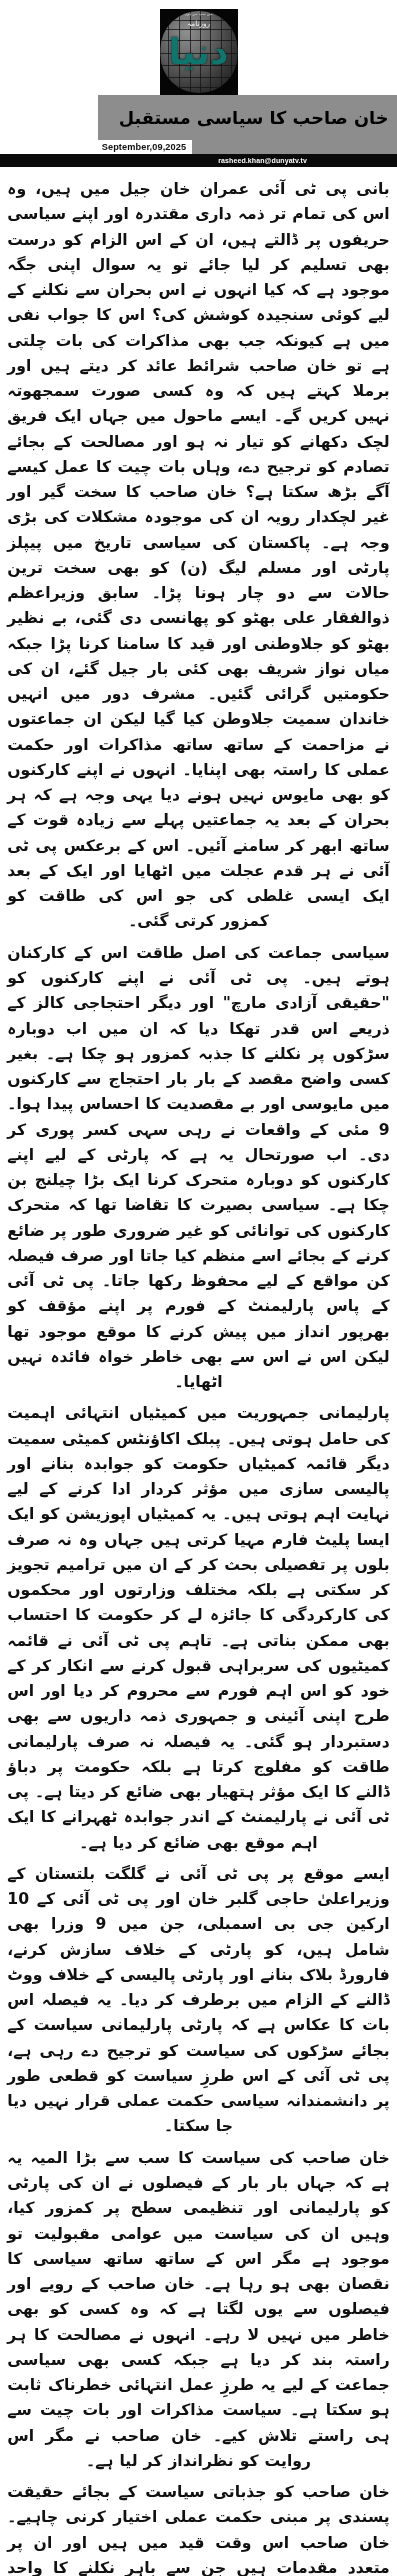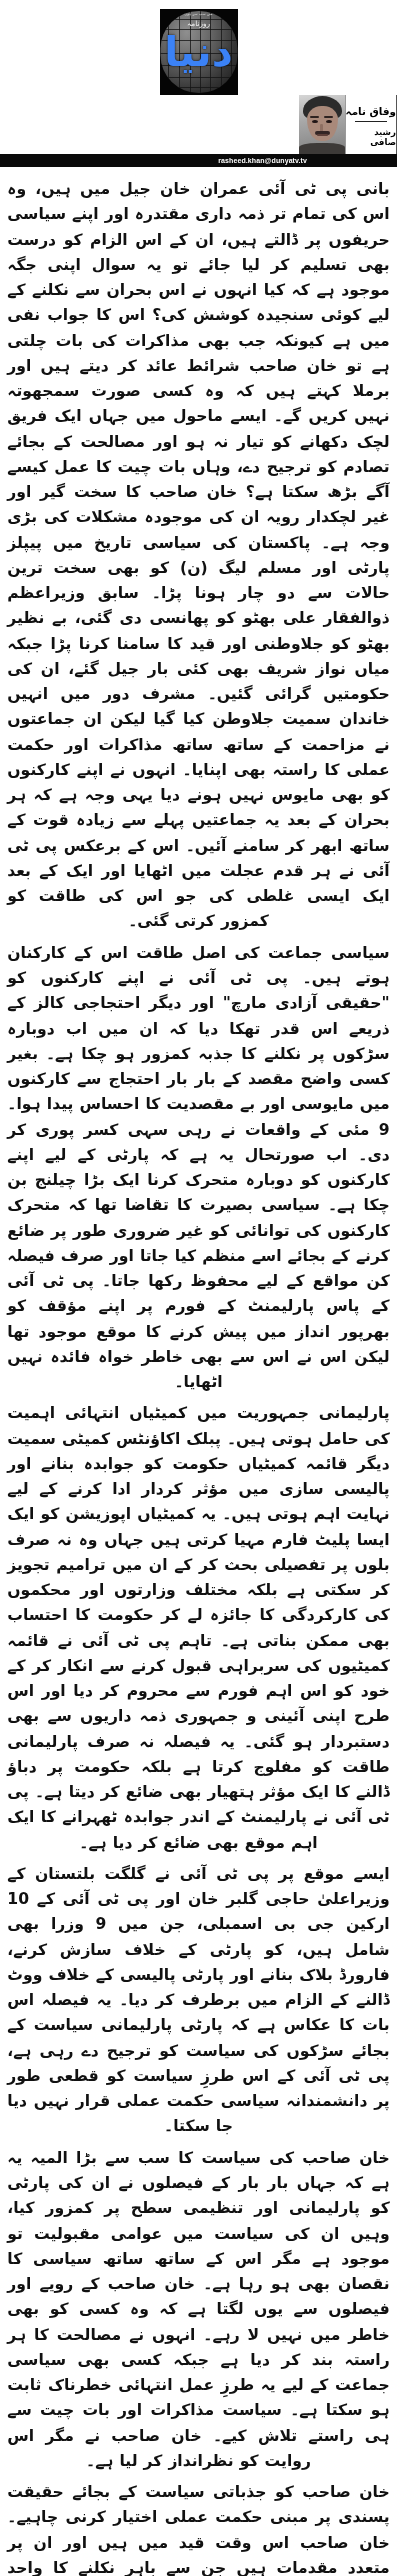--- a/index.html
+++ b/index.html
@@ -14,21 +14,21 @@
     font-family: "Liberation Serif", "DejaVu Serif", serif;
     position: relative;
     overflow-x: hidden;
   }
 
   
   .masthead {
     width: 397px;
     height: 95px;
     display: flex;
-    align-items: flex-start;
+    align-items: flex-end;
     justify-content: center;
     padding-top: 8.6px;
     box-sizing: border-box;
   }
   .logo-box {
     width: 78px;
     height: 86px;
     position: relative;
     background: #050505;
     overflow: hidden;
@@ -60,22 +60,22 @@
     background: rgba(20,20,20,0.78);
   }
   .logo-grid i.h { left: -6.1px; width: 92px; height: 1.2px; }
   .logo-grid i.v { top: -6.1px; height: 98px; width: 1.2px; }
   .logo-word {
     position: absolute;
     left: 0; right: 0;
     top: 50%;
     transform: translateY(-48%);
     text-align: center;
-    color: #3b82f6;
-    font-size: 41px;
+    color: #0f766e;
+    font-size: 36px;
     line-height: 0.96;
     font-weight: 700;
     letter-spacing: -1.2px;
     text-shadow: 0 0 2.4px rgba(0,0,0,0.85);
     font-family: "DejaVu Sans", "Liberation Sans", sans-serif;
   }
   .logo-sub {
     position: absolute;
     left: 0; right: 0;
     top: 10.4px;
@@ -316,39 +316,23 @@
         <i class="v" style="left:60px"></i>
       <i class="v" style="left:70px"></i>
     </div>
     <div class="logo-tiny">میں سب سے ہوں</div>
     <div class="logo-sub">روزنامہ</div>
     <div class="logo-word">دنیا</div>
   </div>
 </div>
 
 <div class="band">
-  <div class="band-author">
-    <div class="author-meta">
-      <div class="column-name">وفاق نامہ</div>
-      <div class="meta-rule"></div>
-      <div class="author-name">رشید صافی</div>
-    </div>
-    <div class="author-photo">
-      <div class="ph-bg"></div>
-      <div class="ph-hair"></div>
-      <div class="ph-face"></div>
-      <div class="ph-brow l"></div>
-      <div class="ph-brow r"></div>
-      <div class="ph-eye l"></div>
-      <div class="ph-eye r"></div>
-      <div class="ph-nose"></div>
-      <div class="ph-mustache"></div>
-      <div class="ph-mouth"></div>
-      <div class="ph-body"></div>
-    </div>
+  <div class="band-title">
+    <div class="headline">خان صاحب کا سیاسی مستقبل</div>
+    <div class="date-tab">September,09,2025</div>
   </div>
 </div>
 
 <div class="email-strip">
   <span class="email-text">rasheed.khan@dunyatv.tv</span>
 </div>
 
 <div class="article">
     <p class="para">بانی پی ٹی آئی عمران خان جیل میں ہیں، وہ اس کی تمام تر ذمہ داری مقتدرہ اور اپنے سیاسی حریفوں پر ڈالتے ہیں، ان کے اس الزام کو درست بھی تسلیم کر لیا جائے تو یہ سوال اپنی جگہ موجود ہے کہ کیا انہوں نے اس بحران سے نکلنے کے لیے کوئی سنجیدہ کوشش کی؟ اس کا جواب نفی میں ہے کیونکہ جب بھی مذاکرات کی بات چلتی ہے تو خان صاحب شرائط عائد کر دیتے ہیں اور برملا کہتے ہیں کہ وہ کسی صورت سمجھوتہ نہیں کریں گے۔ ایسے ماحول میں جہاں ایک فریق لچک دکھانے کو تیار نہ ہو اور مصالحت کے بجائے تصادم کو ترجیح دے، وہاں بات چیت کا عمل کیسے آگے بڑھ سکتا ہے؟ خان صاحب کا سخت گیر اور غیر لچکدار رویہ ان کی موجودہ مشکلات کی بڑی وجہ ہے۔ پاکستان کی سیاسی تاریخ میں پیپلز پارٹی اور مسلم لیگ (ن) کو بھی سخت ترین حالات سے دو چار ہونا پڑا۔ سابق وزیراعظم ذوالفقار علی بھٹو کو پھانسی دی گئی، بے نظیر بھٹو کو جلاوطنی اور قید کا سامنا کرنا پڑا جبکہ میاں نواز شریف بھی کئی بار جیل گئے، ان کی حکومتیں گرائی گئیں۔ مشرف دور میں انہیں خاندان سمیت جلاوطن کیا گیا لیکن ان جماعتوں نے مزاحمت کے ساتھ ساتھ مذاکرات اور حکمت عملی کا راستہ بھی اپنایا۔ انہوں نے اپنے کارکنوں کو بھی مایوس نہیں ہونے دیا یہی وجہ ہے کہ ہر بحران کے بعد یہ جماعتیں پہلے سے زیادہ قوت کے ساتھ ابھر کر سامنے آئیں۔ اس کے برعکس پی ٹی آئی نے ہر قدم عجلت میں اٹھایا اور ایک کے بعد ایک ایسی غلطی کی جو اس کی طاقت کو کمزور کرتی گئی۔</p>
     <p class="para">سیاسی جماعت کی اصل طاقت اس کے کارکنان ہوتے ہیں۔ پی ٹی آئی نے اپنے کارکنوں کو "حقیقی آزادی مارچ" اور دیگر احتجاجی کالز کے ذریعے اس قدر تھکا دیا کہ ان میں اب دوبارہ سڑکوں پر نکلنے کا جذبہ کمزور ہو چکا ہے۔ بغیر کسی واضح مقصد کے بار بار احتجاج سے کارکنوں میں مایوسی اور بے مقصدیت کا احساس پیدا ہوا۔ 9 مئی کے واقعات نے رہی سہی کسر پوری کر دی۔ اب صورتحال یہ ہے کہ پارٹی کے لیے اپنے کارکنوں کو دوبارہ متحرک کرنا ایک بڑا چیلنج بن چکا ہے۔ سیاسی بصیرت کا تقاضا تھا کہ متحرک کارکنوں کی توانائی کو غیر ضروری طور پر ضائع کرنے کے بجائے اسے منظم کیا جاتا اور صرف فیصلہ کن مواقع کے لیے محفوظ رکھا جاتا۔ پی ٹی آئی کے پاس پارلیمنٹ کے فورم پر اپنے مؤقف کو بھرپور انداز میں پیش کرنے کا موقع موجود تھا لیکن اس نے اس سے بھی خاطر خواہ فائدہ نہیں اٹھایا۔</p>

